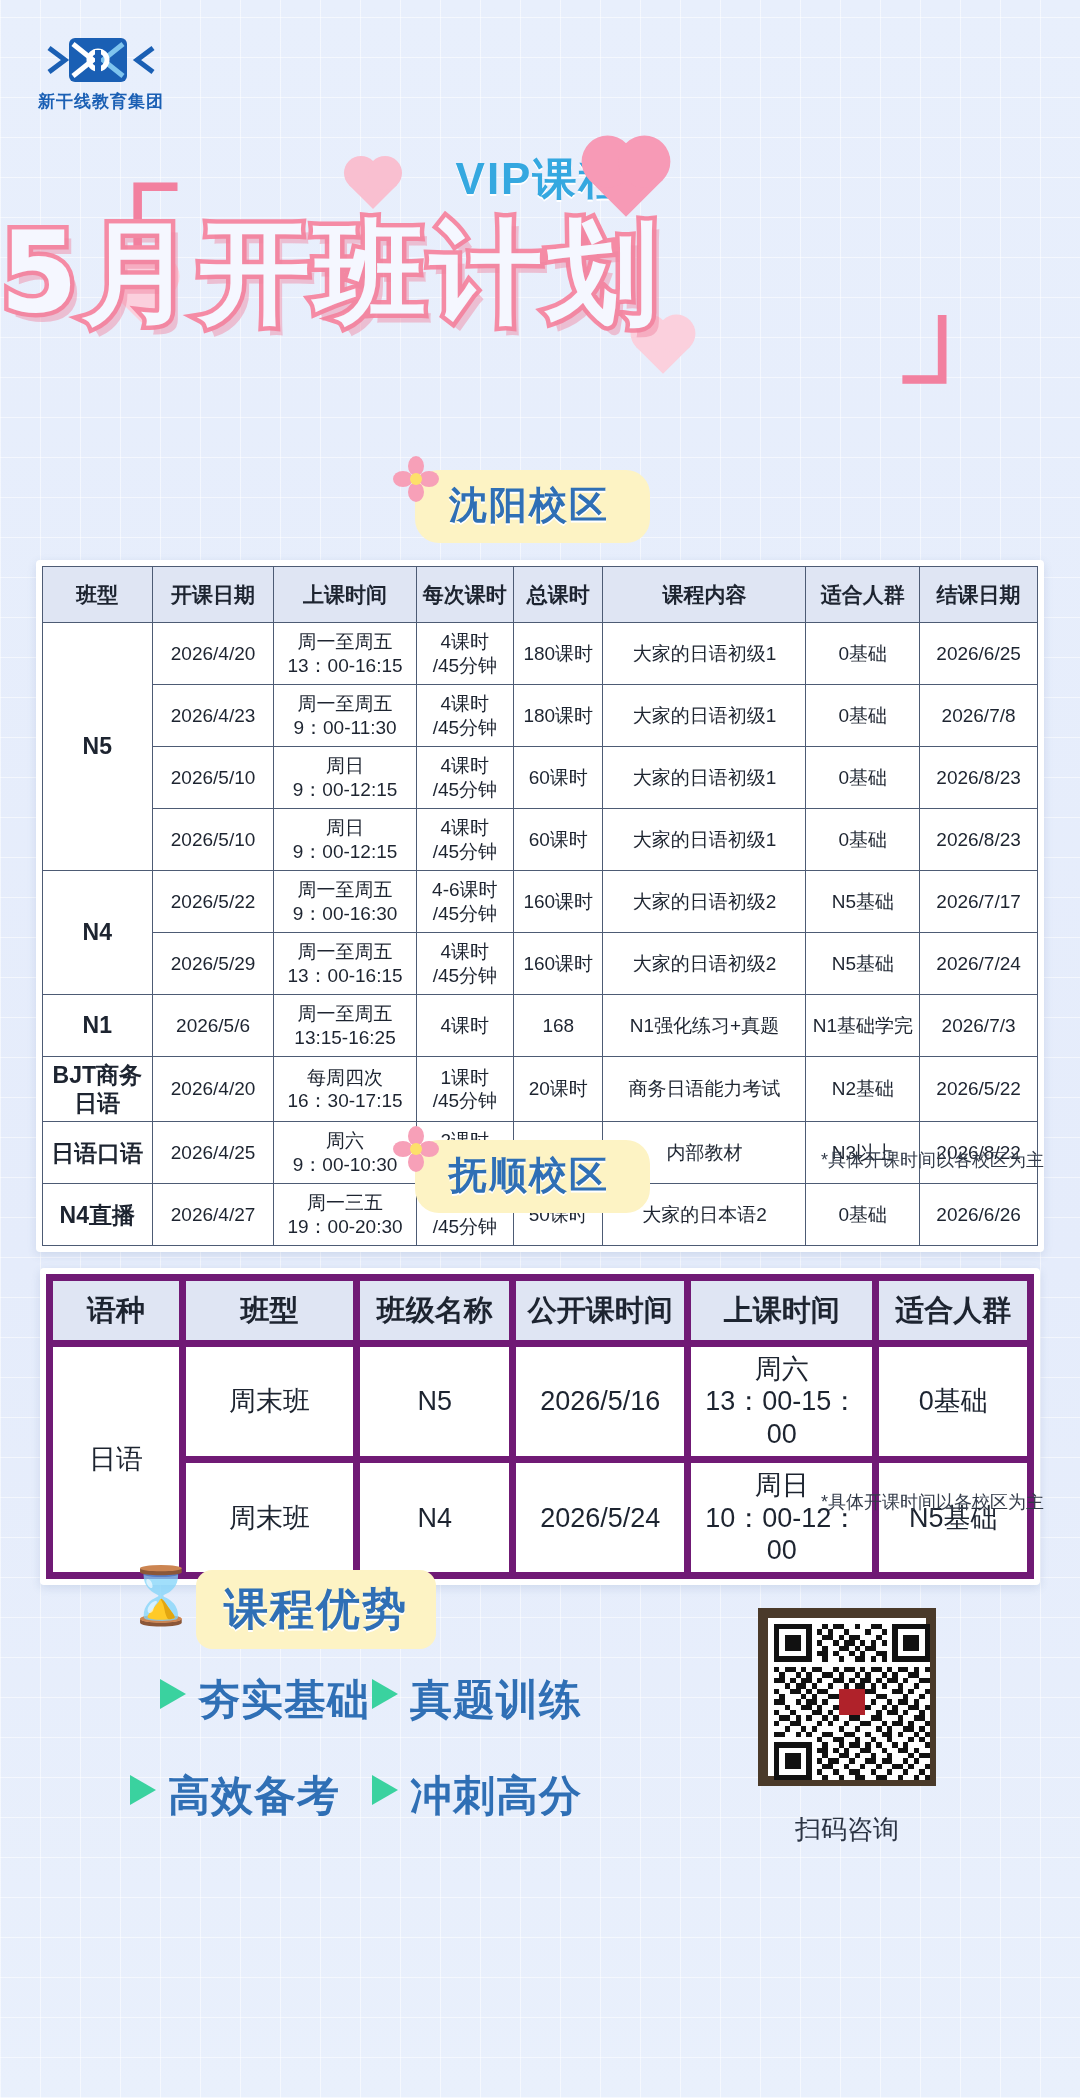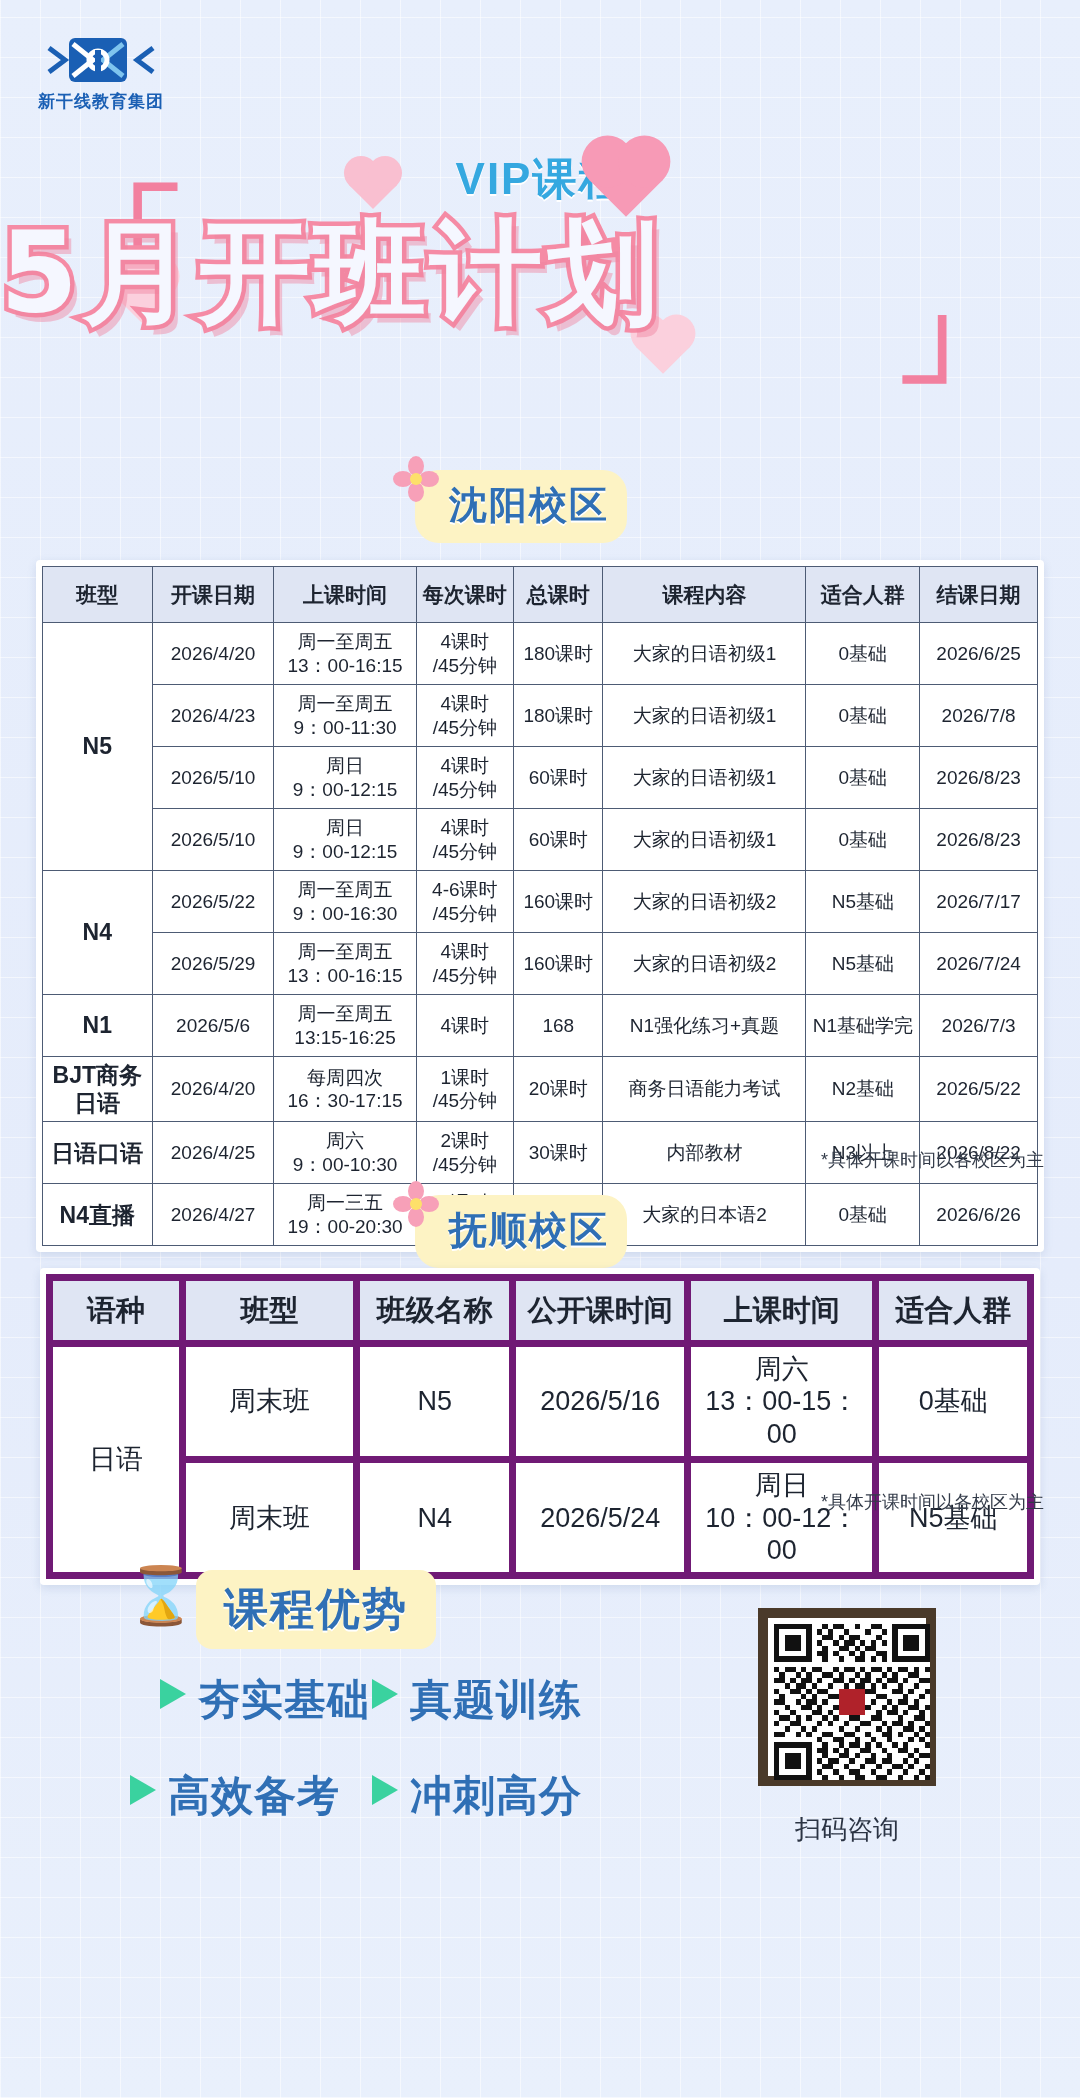--- a/index.html
+++ b/index.html
@@ -78,21 +78,21 @@
     background: inherit; border-radius: 50%;
   }
   .heart-shape::before { top: -50%; left: 0; }
   .heart-shape::after  { left: 50%; top: 0; }
 
   
   .sec-tag {
     position: absolute;
     background: #fdf3c4;
     border-radius: 24px;
-    padding: 10px 18px 12px 34px;
+    padding: 10px 41px 12px 34px;
     font-size: 38px;
     font-weight: bold;
     color: #2f6fb5;
     text-shadow: 0 2px 0 #fff;
     letter-spacing: 2px;
   }
   .flower {
     position: absolute;
     left: -22px; top: -14px;
     width: 46px; height: 46px;
@@ -344,21 +344,21 @@
           <td>50课时</td>
           <td>大家的日本语2</td>
           <td>0基础</td>
           <td>2026/6/26</td>
         </tr>
       </tbody>
   </table>
 </div>
 <div class="note" style="left:544px; top:1148px; width:500px;">*具体开课时间以各校区为主</div>
 
-<div class="sec-tag" style="left:415px; top:1195px;">
+<div class="sec-tag" style="left:415px; top:1140px;">
   <svg class="flower" viewBox="0 0 46 46">
     <g fill="#f7a0b8">
       <ellipse cx="23" cy="10" rx="8" ry="10"></ellipse>
       <ellipse cx="23" cy="36" rx="8" ry="10"></ellipse>
       <ellipse cx="10" cy="23" rx="10" ry="8"></ellipse>
       <ellipse cx="36" cy="23" rx="10" ry="8"></ellipse>
     </g>
     <circle cx="23" cy="23" r="6" fill="#fde06a"></circle>
   </svg>
   <span>抚顺校区</span>

